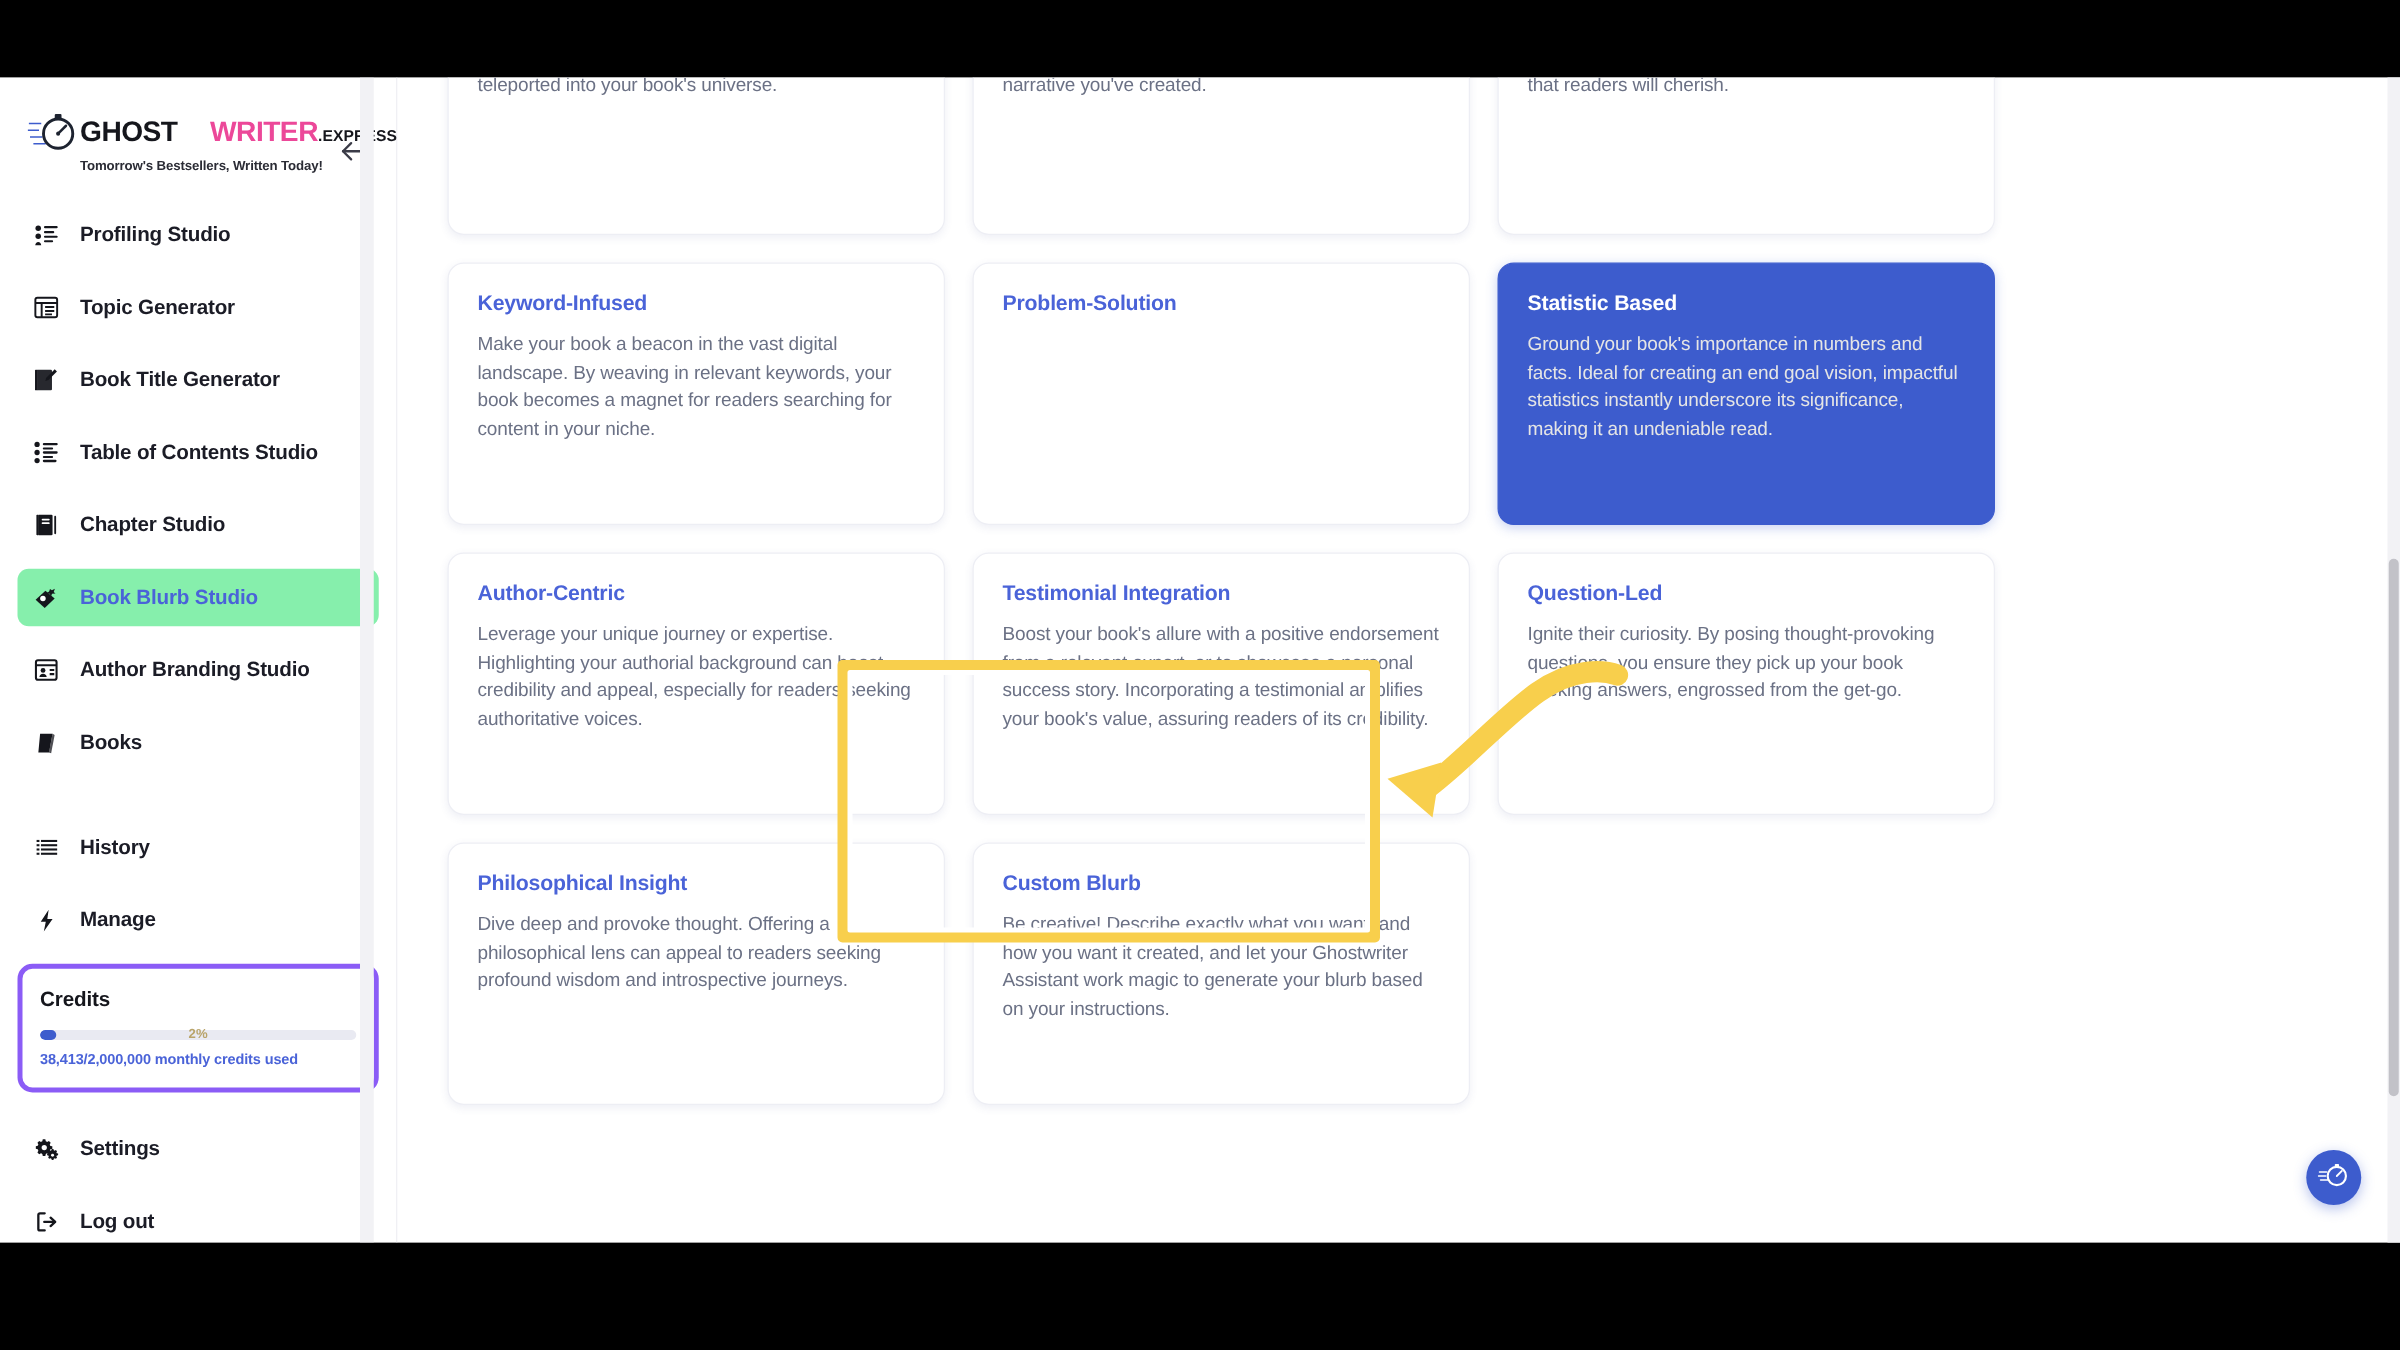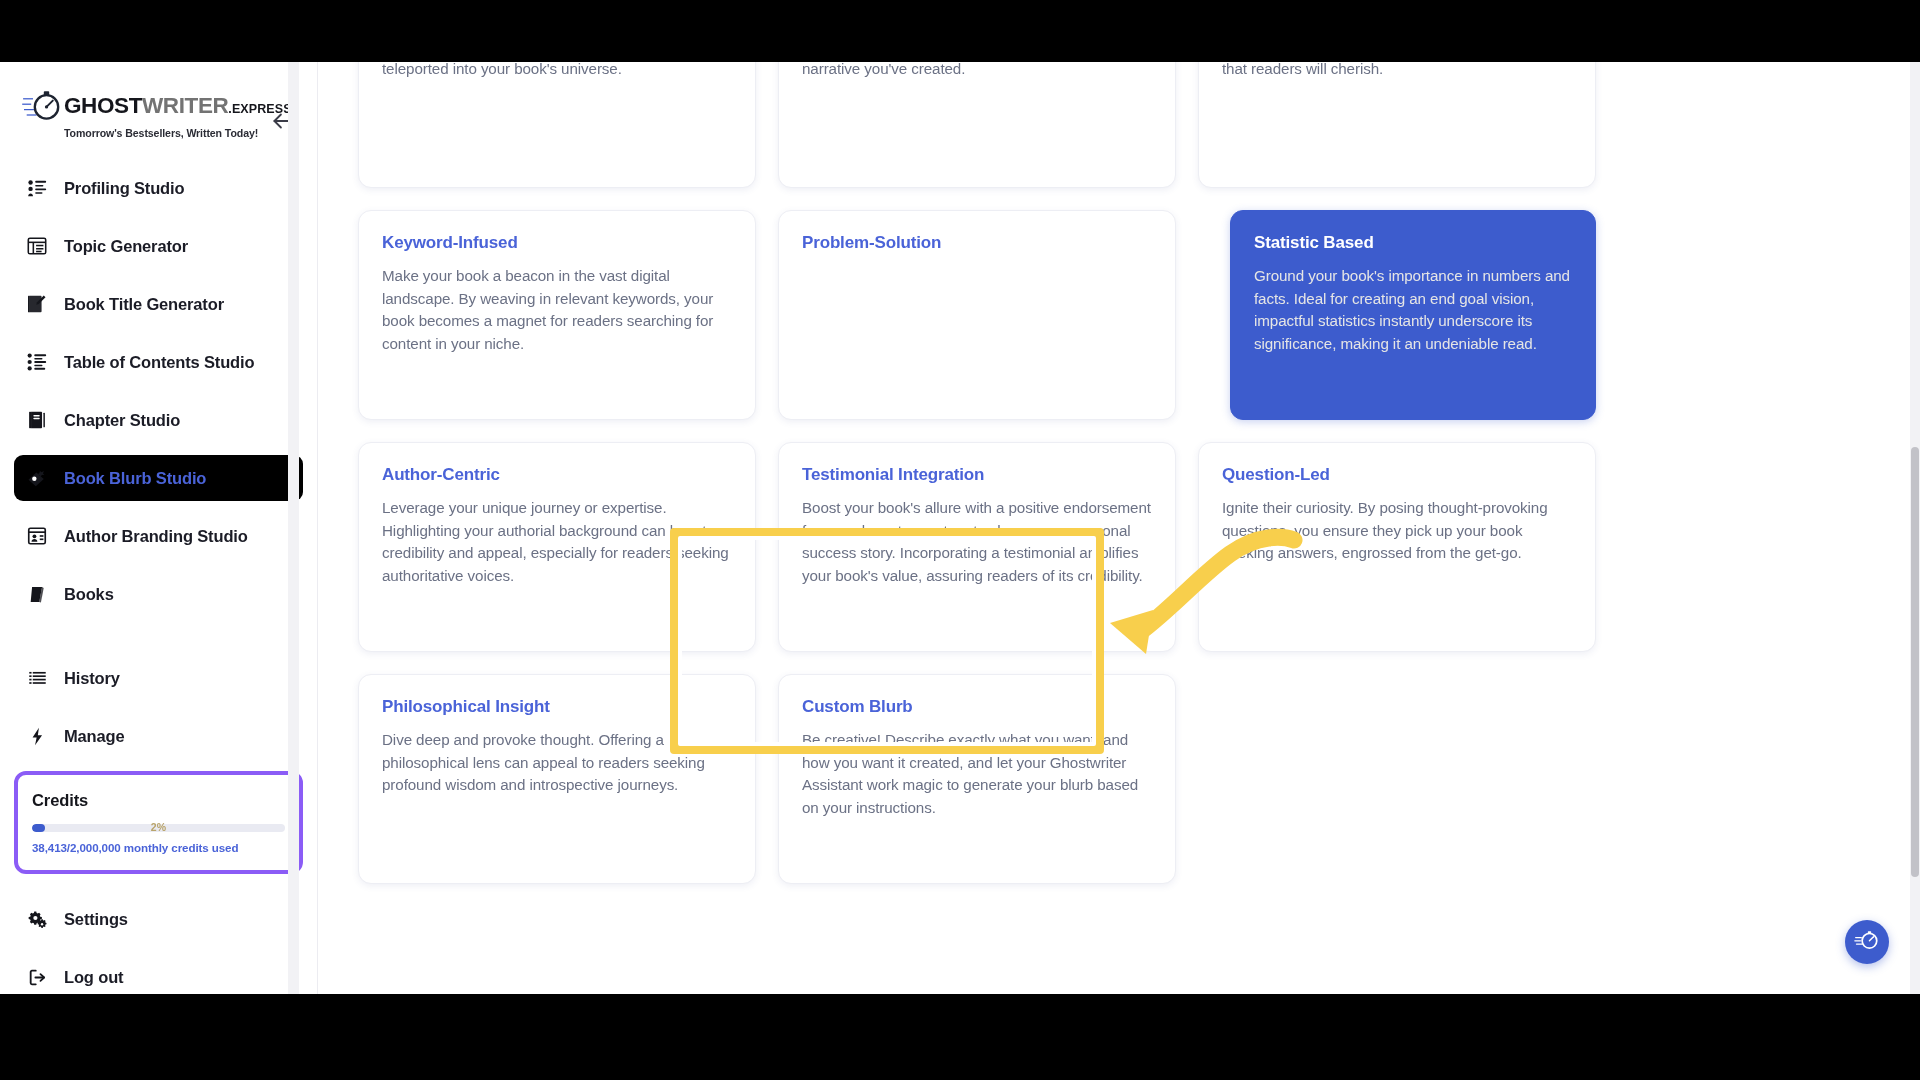--- a/index.html
+++ b/index.html
@@ -38,21 +38,21 @@
     display: flex; align-items: flex-start;
   }
   .logo-block { display: flex; flex-direction: column; }
   .logo-main { display: flex; align-items: center; }
   .logo-mark { width: 40px; height: 36px; margin-right: 2px; flex: none; }
   .logo-word {
     font-size: 22.5px; font-weight: 800; letter-spacing: -0.4px;
     line-height: 1; font-family: "Liberation Sans", sans-serif;
   }
   .logo-ghost { color: #15161c; }
-  .logo-writer { color: #737373; }
+  .logo-writer { color: #ec4899; margin-left: 26px; }
   .logo-express {
     color: #15161c; font-size: 12.5px; font-weight: 800;
     letter-spacing: 0.1px; vertical-align: baseline;
   }
   .logo-tag {
     font-size: 10.6px; color: #2b2c35; font-weight: 600;
     margin-top: 3px; margin-left: 42px; letter-spacing: -0.1px;
     white-space: nowrap;
   }
   .collapse-btn {
@@ -61,21 +61,21 @@
     color: #3b3c48;
   }
 
   .nav { padding: 4px 14px 0 14px; }
   .nav-item {
     display: flex; align-items: center;
     height: 46px; padding: 0 10px 0 10px;
     border-radius: 9px; cursor: pointer;
     margin-bottom: 12px;
   }
-  .nav-item.active { background: #000000; }
+  .nav-item.active { background: #86efac; }
   .nav-icon {
     width: 26px; height: 26px; flex: none;
     display: flex; align-items: center; justify-content: center;
     margin-right: 14px; color: #15161c;
   }
   .nav-label {
     font-size: 16.5px; font-weight: 700; color: #1b1c26;
     letter-spacing: -0.15px; white-space: nowrap;
   }
   .nav-item.active .nav-label { color: #4a63d8; }
@@ -158,21 +158,20 @@
     letter-spacing: -0.15px; margin-bottom: 12px;
   }
   .card-body {
     font-size: 15.2px; line-height: 22.6px; color: #6b7185;
     letter-spacing: -0.1px;
   }
   .card.selected {
     background: #3d5ccd;
     border-color: #3d5ccd;
     box-shadow: 0 2px 9px rgba(61,92,205,0.28);
-    margin-left: 32px;
   }
   .card.selected .card-title { color: #ffffff; }
   .card.selected .card-body { color: #e5e5e5; }
 
   
   #highlight-ring {
     position: absolute;
     left: 352px; top: 466px;
     width: 434px; height: 226px;
     border: 9px solid #f8cf4c;

